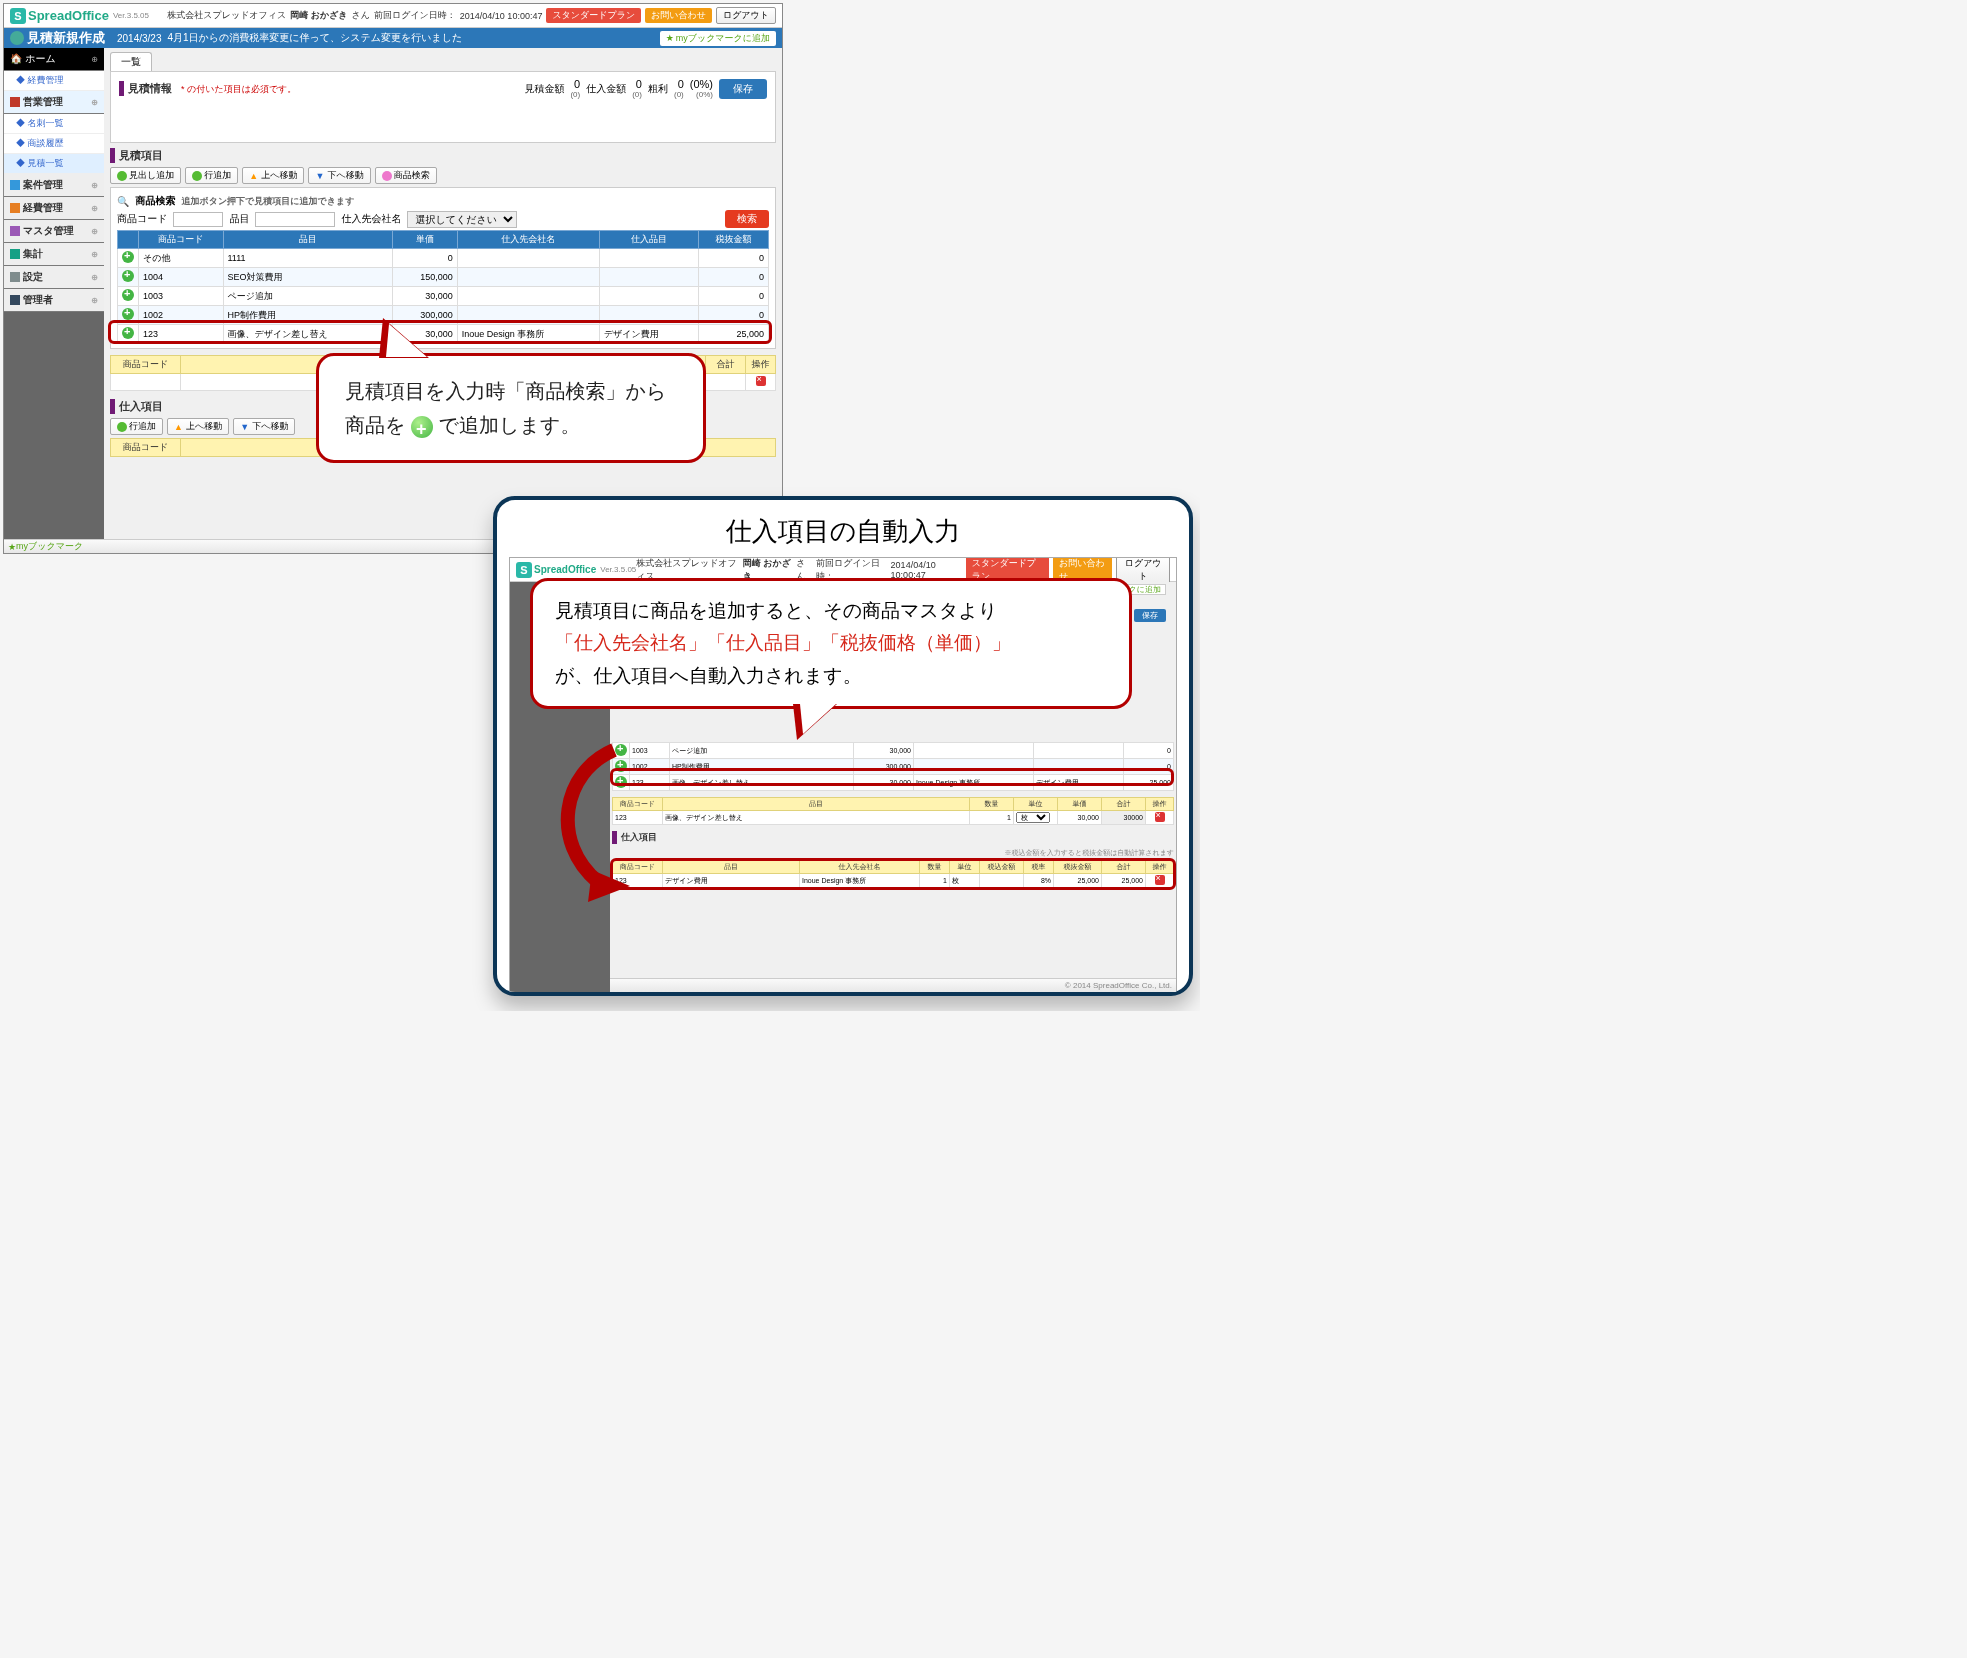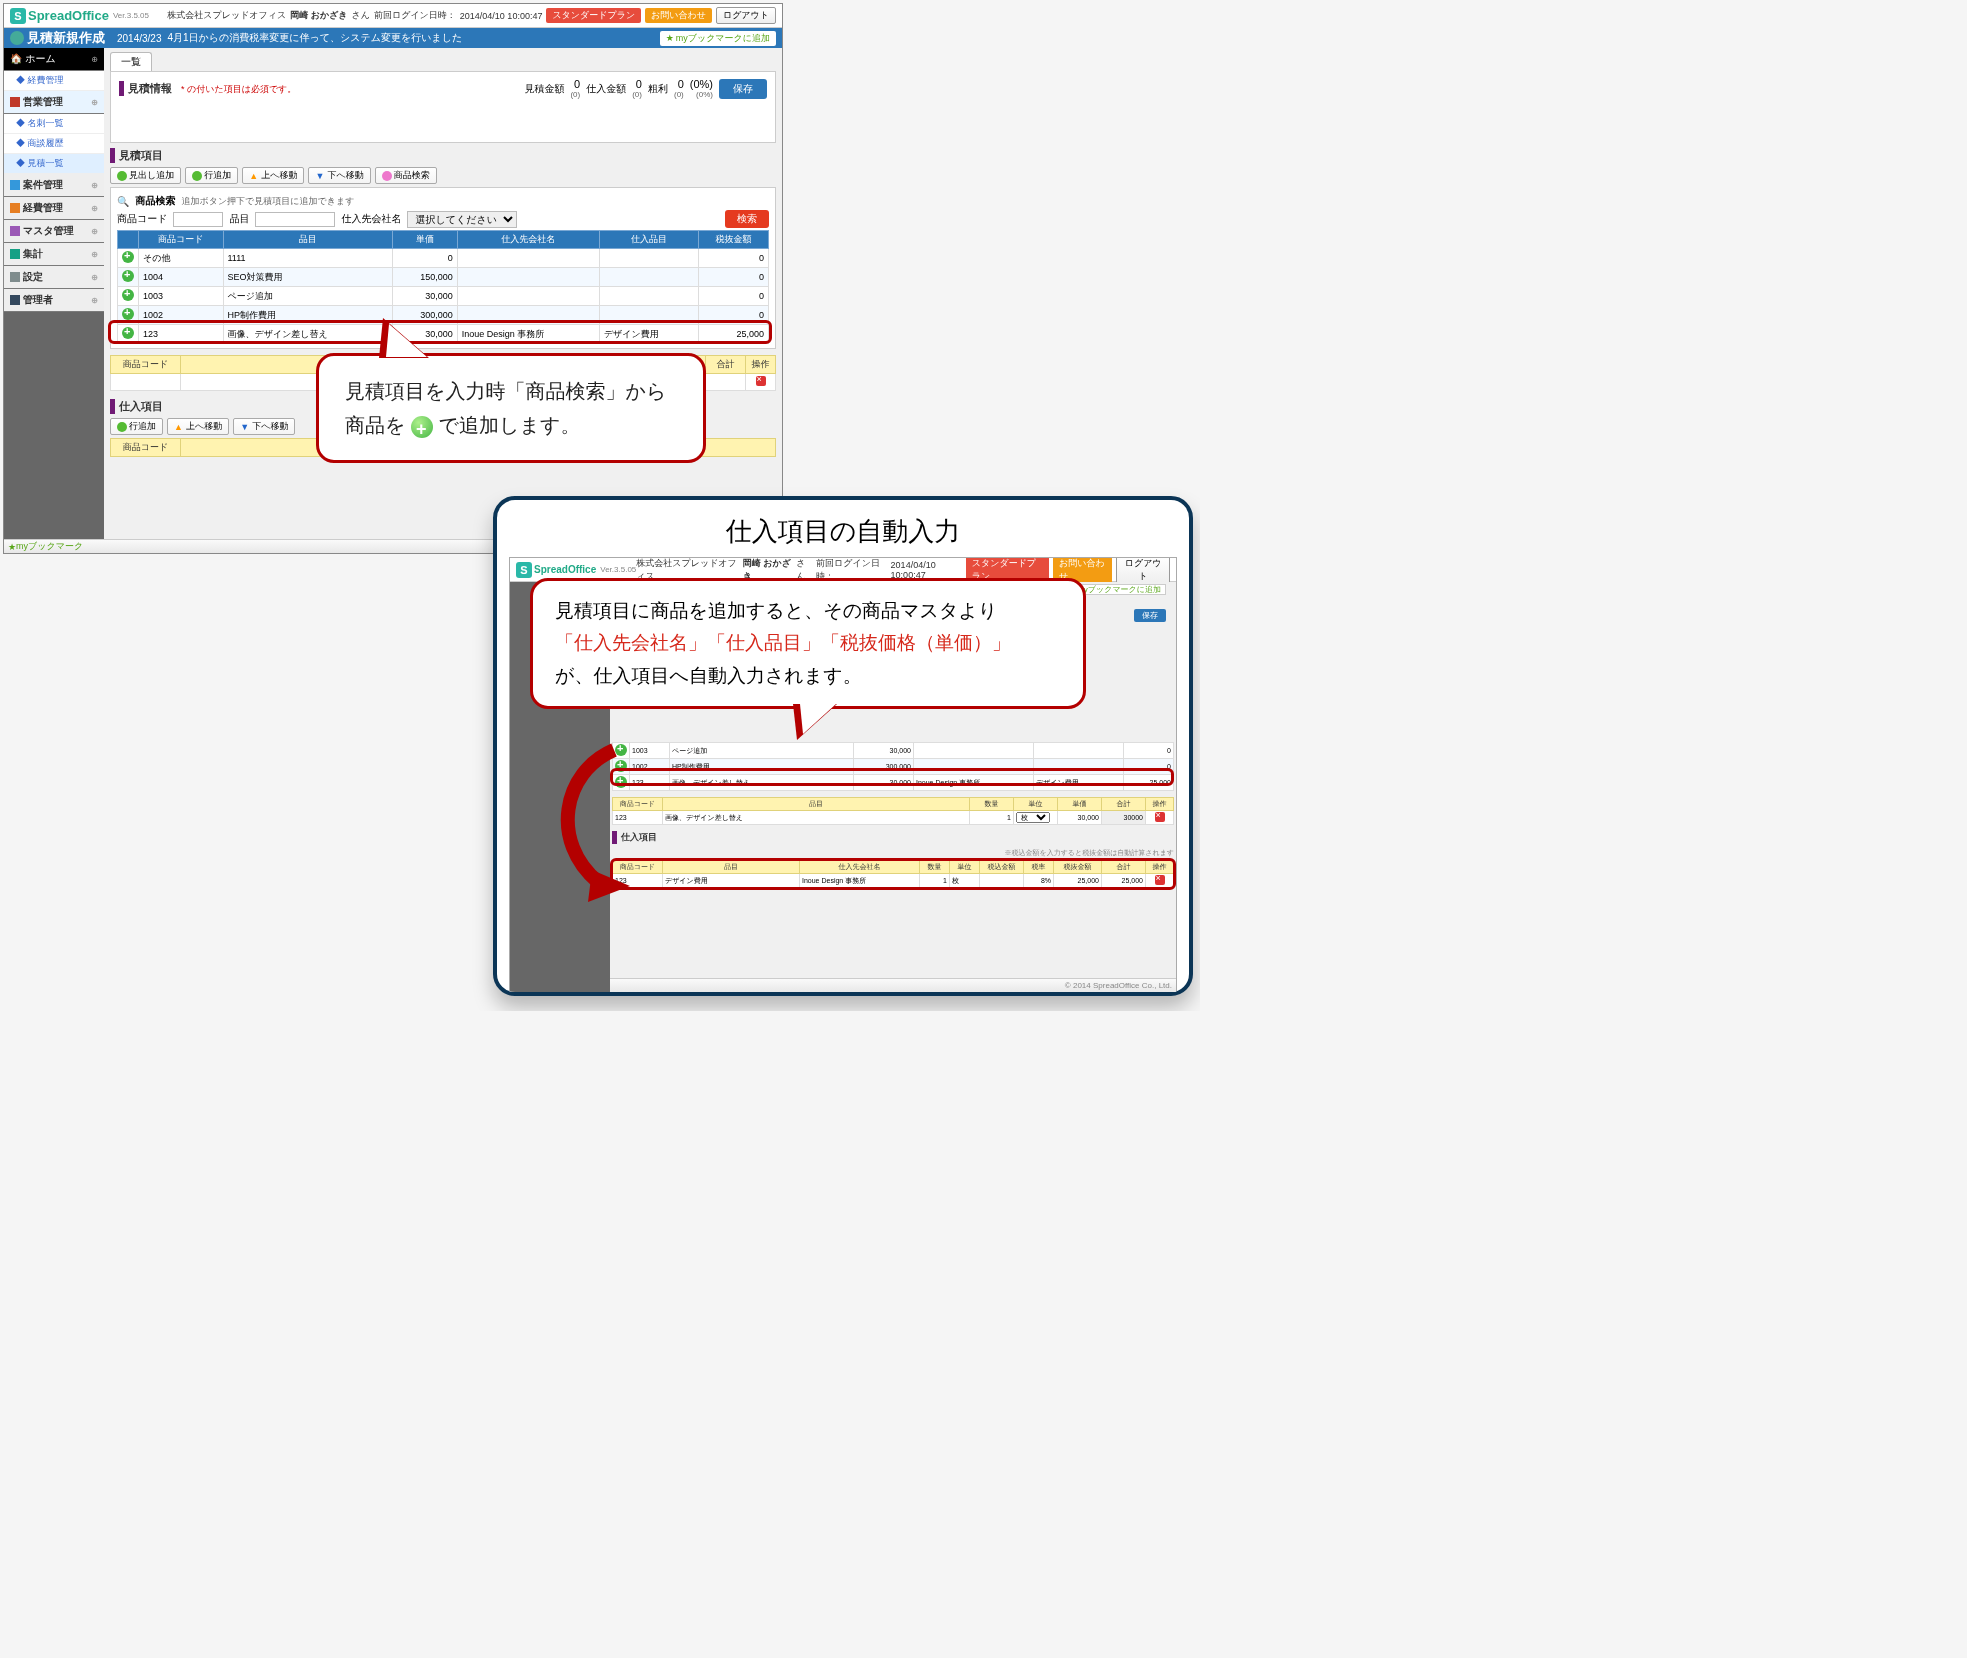--- a/index.html
+++ b/index.html
@@ -93,21 +93,21 @@
 .mini-shot .hdr { font-size: 8px; }
 .mini-shot .logo { font-size: 10px; }
 .mini-shot .main { font-size: 8px; padding: 2px; }
 .mini-shot table.grid th { font-size: 7px; padding: 1px 2px; }
 .mini-shot table.grid td { font-size: 7px; padding: 1px 2px; }
 .mini-shot .sidebar-stub { width: 100px; background: #676767; }
 .mini-shot .body2 { display:flex; height: calc(100% - 24px); }
 .mini-shot .btn-save-sm{ padding:1px 8px; font-size:8px; border-radius:2px; }
 
 
-.callout2 { position: absolute; left: 530px; top: 578px; width: 556px; background: #fff; border: 3px solid #b30000; border-radius: 18px; padding: 14px 22px; font-size: 19px; line-height: 1.7; z-index: 30; }
+.callout2 { position: absolute; left: 530px; top: 578px; width: 602px; background: #fff; border: 3px solid #b30000; border-radius: 18px; padding: 14px 22px; font-size: 19px; line-height: 1.7; z-index: 30; }
 .callout2 .red { color: #d6281b; }
 .ct2-tail { position:absolute; left: 260px; bottom: -34px; width:0; height:0; border-left:4px solid transparent; border-right:40px solid transparent; border-top:36px solid #b30000; }
 .ct2-tail::after { content:""; position:absolute; left:3px; top:-36px; border-left:3px solid transparent; border-right:33px solid transparent; border-top:30px solid #fff; }
 
 
 .red-arrow { position: absolute; z-index: 25; }
 
 
 table.grid.yellow th { background: #fff3b0; color: #333; border: 1px solid #e0d27a; }
 .del-ic { width:10px; height:10px; display:inline-block; background:#d33; border-radius:2px; position:relative; }
@@ -254,21 +254,21 @@
         <span class="mini-btn">
             <span class="ic ic-mag"></span>
             <span>商品検索</span>
           </span>
       </div>
 
       <div class="search-box">
         <div class="srow">
           <span style="color:#c9a">🔍</span>
           <b>商品検索</b>
-          <span style="color:#666;font-size:9px;">追加ボタン押下で見積項目に追加できます</span>
+          <span style="color:#666;font-size:9px;font-weight:bold;">追加ボタン押下で見積項目に追加できます</span>
         </div>
         <div class="srow">
           <span>商品コード</span>
           <input type="text" style="width: 50px;">
           <span>品目</span>
           <input type="text" style="width: 80px;">
           <span>仕入先会社名</span>
           <select style="width:110px;"><option>選択してください</option></select>
           <button class="btn-search">検索</button>
         </div>

